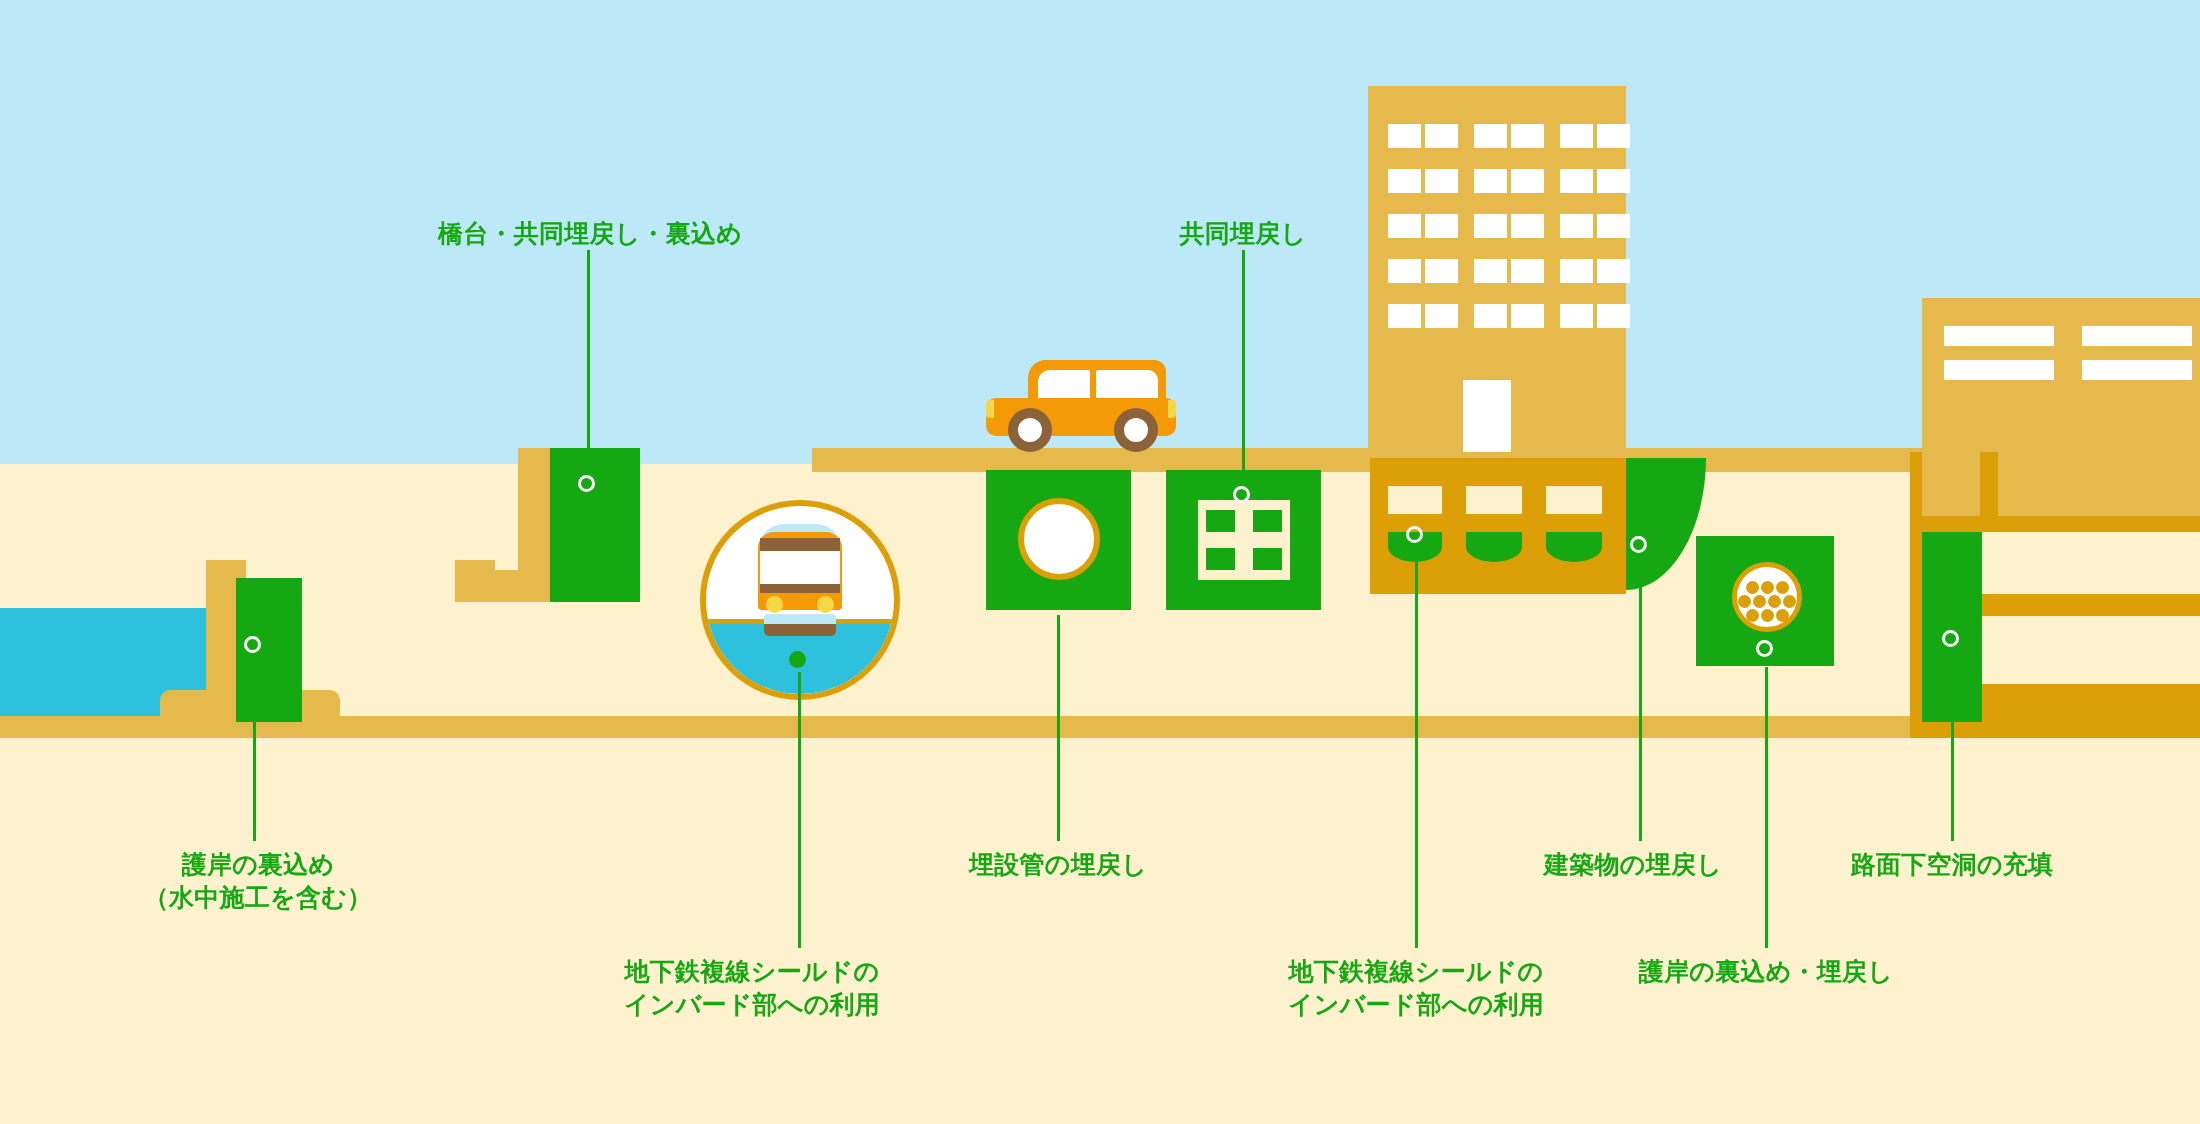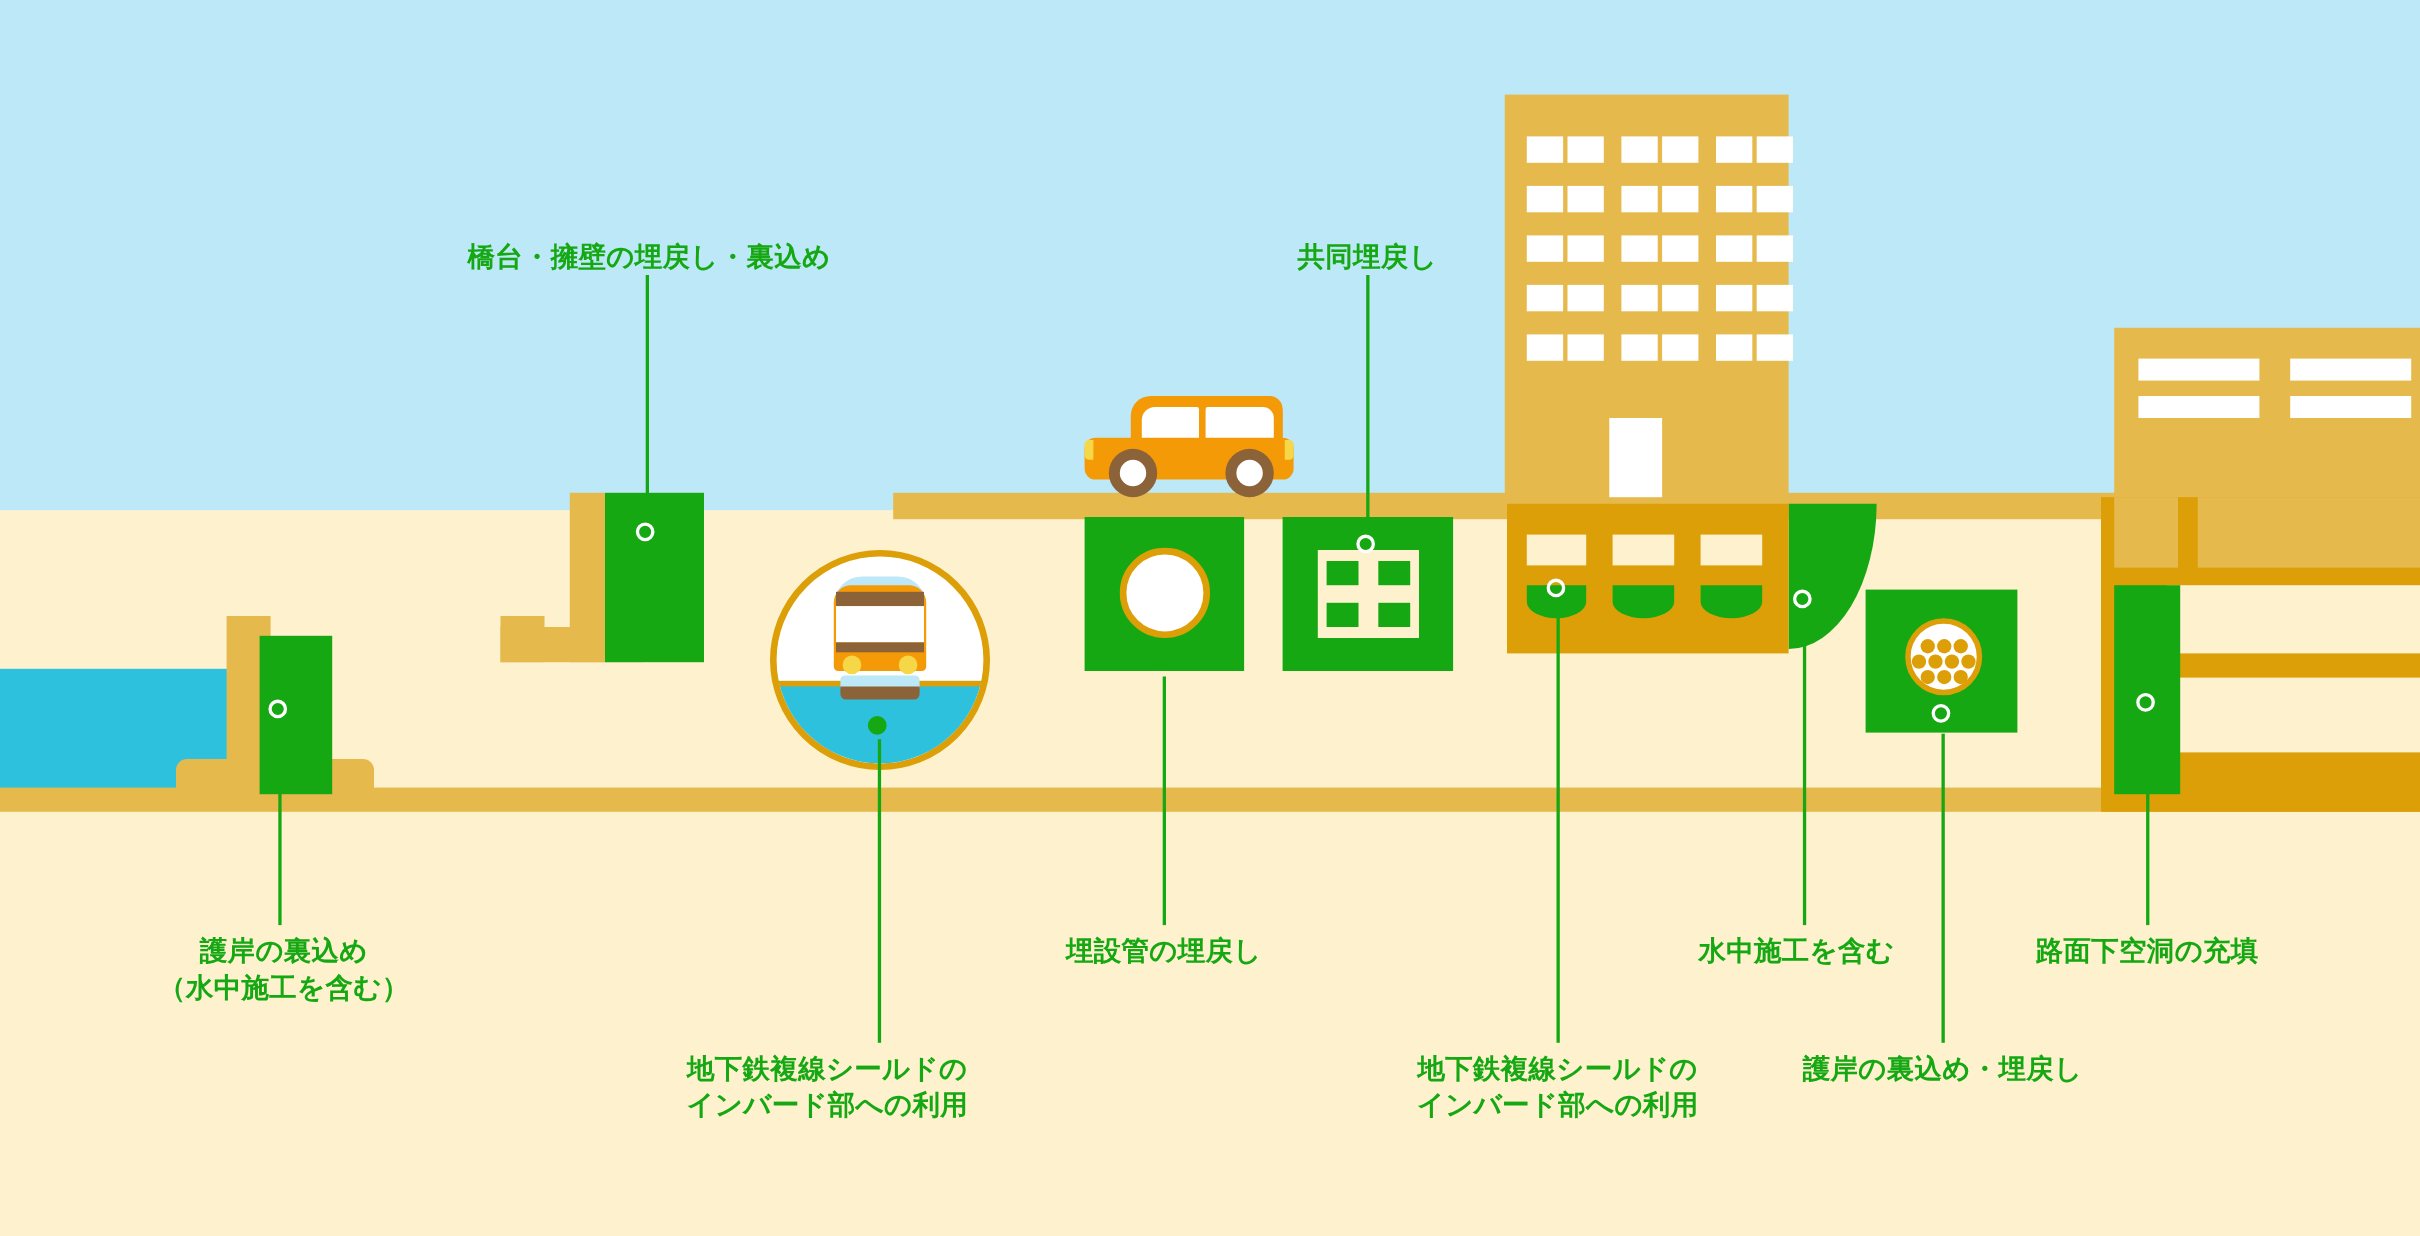--- a/index.html
+++ b/index.html
@@ -226,36 +226,36 @@
   <div class="abs" id="rs-notch"></div>
   <div class="abs" id="rs-notch2"></div>
   <div class="abs" id="rs-fill"></div>
 
   <div id="callout-layer">
       <div class="leader" style="left: 253px; top: 663px; height: 178px;"></div>
       <div class="dot on-green" style="left: 244px; top: 636px;"></div>
       <div class="label center" style="left: 258px; top: 848px;"><div>護岸の裏込め</div><div>（水中施工を含む）</div></div>
       <div class="leader" style="left: 587px; top: 250px; height: 238px;"></div>
       <div class="dot on-green" style="left: 578px; top: 475px;"></div>
-      <div class="label center" style="left: 590px; top: 217px;"><div>橋台・擁壁の埋戻し・裏込め</div></div>
+      <div class="label center" style="left: 590px; top: 217px;"><div>橋台・共同埋戻し・裏込め</div></div>
       <div class="leader" style="left: 798px; top: 672px; height: 276px;"></div>
       <div class="dot filled" style="left: 789px; top: 651px;"></div>
       <div class="label center" style="left: 752px; top: 955px;"><div>地下鉄複線シールドの</div><div>インバード部への利用</div></div>
       <div class="leader" style="left: 1057px; top: 615px; height: 226px;"></div>
       <div class="dot" style="left: 1048px; top: 588px;"></div>
       <div class="label center" style="left: 1058px; top: 848px;"><div>埋設管の埋戻し</div></div>
       <div class="leader" style="left: 1242px; top: 250px; height: 248px;"></div>
       <div class="dot on-green" style="left: 1233px; top: 486px;"></div>
       <div class="label center" style="left: 1243px; top: 217px; text-align: center;"><div>共同埋戻し</div></div>
       <div class="leader" style="left: 1415px; top: 553px; height: 395px;"></div>
       <div class="dot on-green" style="left: 1406px; top: 526px;"></div>
       <div class="label center" style="left: 1416px; top: 955px;"><div>地下鉄複線シールドの</div><div>インバード部への利用</div></div>
       <div class="leader" style="left: 1639px; top: 563px; height: 278px;"></div>
       <div class="dot on-green" style="left: 1630px; top: 536px;"></div>
-      <div class="label center" style="left: 1633px; top: 848px;"><div>水中施工を含む</div></div>
+      <div class="label center" style="left: 1633px; top: 848px;"><div>建築物の埋戻し</div></div>
       <div class="leader" style="left: 1765px; top: 667px; height: 281px;"></div>
       <div class="dot on-green" style="left: 1756px; top: 640px;"></div>
       <div class="label center" style="left: 1766px; top: 955px;"><div>護岸の裏込め・埋戻し</div></div>
       <div class="leader" style="left: 1951px; top: 657px; height: 184px;"></div>
       <div class="dot on-green" style="left: 1942px; top: 630px;"></div>
       <div class="label center" style="left: 1952px; top: 848px;"><div>路面下空洞の充填</div></div>
     </div>
 
 </div>
 

